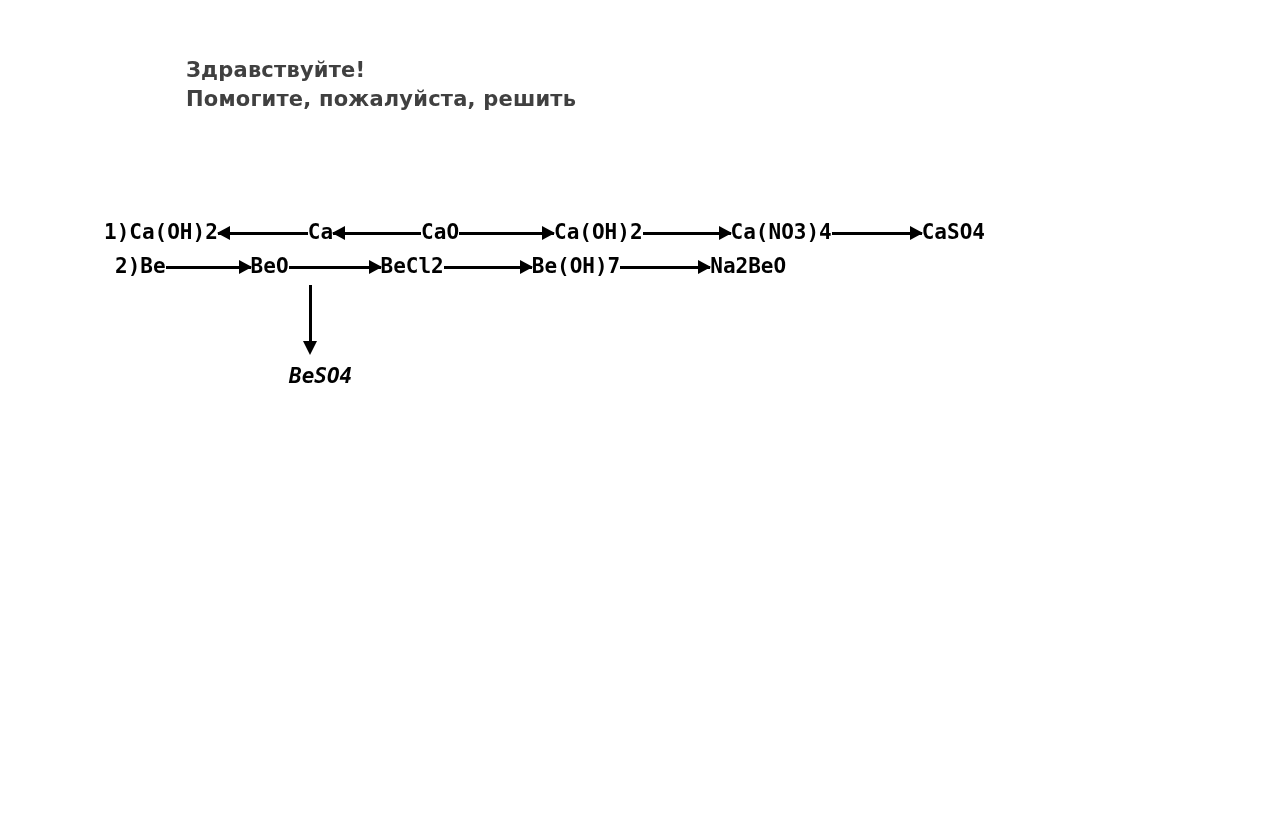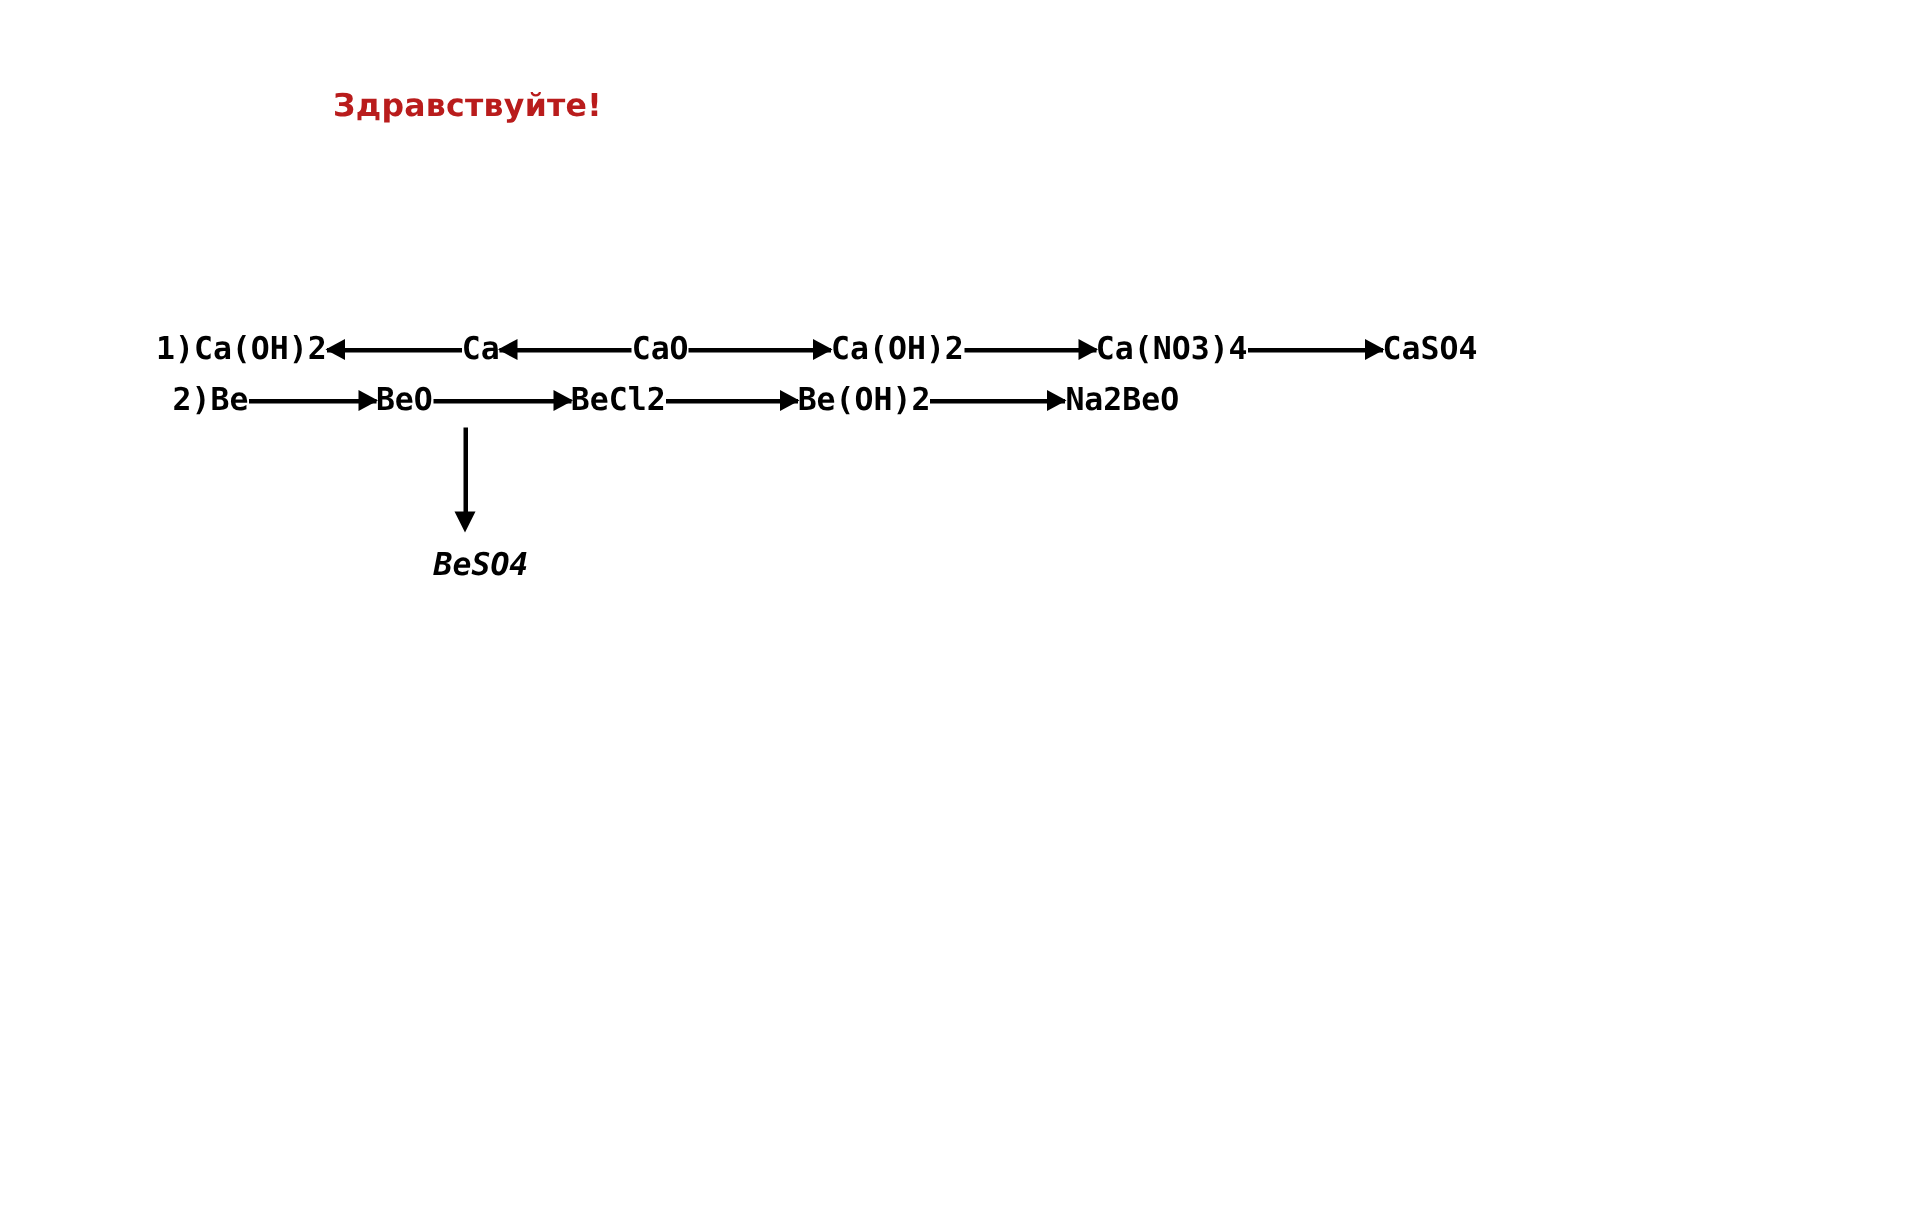--- a/index.html
+++ b/index.html
@@ -18,23 +18,22 @@
 
   
   .intro {
     position: absolute;
     left: 186px;
     top: 56px;
     font-family: "DejaVu Sans", sans-serif;
     font-weight: bold;
     font-size: 21px;
     line-height: 29px;
-    color: #b91c1c;
+    color: #404040;
     white-space: nowrap;
-    margin-left: 36px;
   }
   .intro div { letter-spacing: 0.2px; }
 
   
   .chain {
     position: absolute;
     font-family: "DejaVu Sans Mono", monospace;
     font-weight: bold;
     font-size: 21px;
     line-height: 21px;
@@ -124,20 +123,21 @@
     color: #000;
     white-space: nowrap;
     font-style: italic;
   }
 </style>
 </head>
 <body>
 
 <div class="intro">
   <div>Здравствуйте!</div>
+  <div>Помогите, пожалуйста, решить</div>
 </div>
 
 <div class="chain" id="row1">
   <span class="node">1)</span>
   <span class="node">Ca(OH)2</span>
   <span class="arrow left" style="width:90px"></span>
   <span class="node">Ca</span>
   <span class="arrow left" style="width:88px"></span>
   <span class="node">CaO</span>
   <span class="arrow right" style="width:95px"></span>
@@ -149,21 +149,21 @@
 </div>
 
 <div class="chain" id="row2">
   <span class="node">2)</span>
   <span class="node">Be</span>
   <span class="arrow right" style="width:85px"></span>
   <span class="node">BeO</span>
   <span class="arrow right" style="width:92px"></span>
   <span class="node">BeCl2</span>
   <span class="arrow right" style="width:88px"></span>
-  <span class="node">Be(OH)2</span>
+  <span class="node">Be(OH)7</span>
   <span class="arrow right" style="width:90px"></span>
   <span class="node">Na2BeO</span>
 </div>
 
 <div class="vbranch">
   <div class="shaft"></div>
   <div class="head"></div>
 </div>
 <div class="branch-label">BeSO4</div>
 

